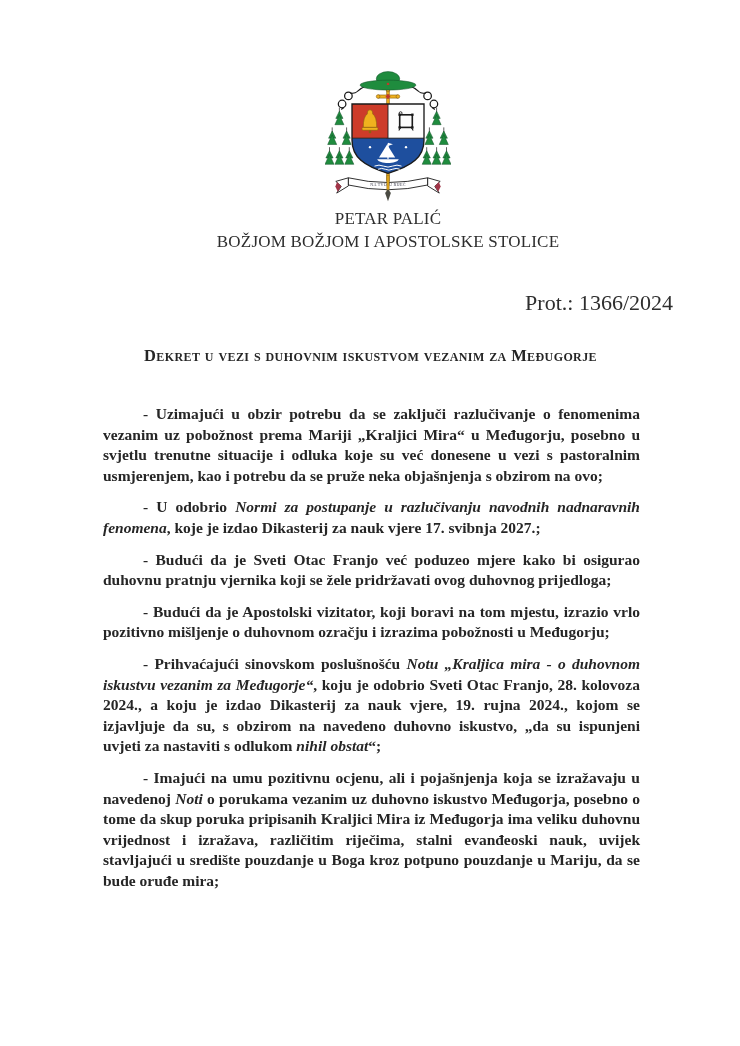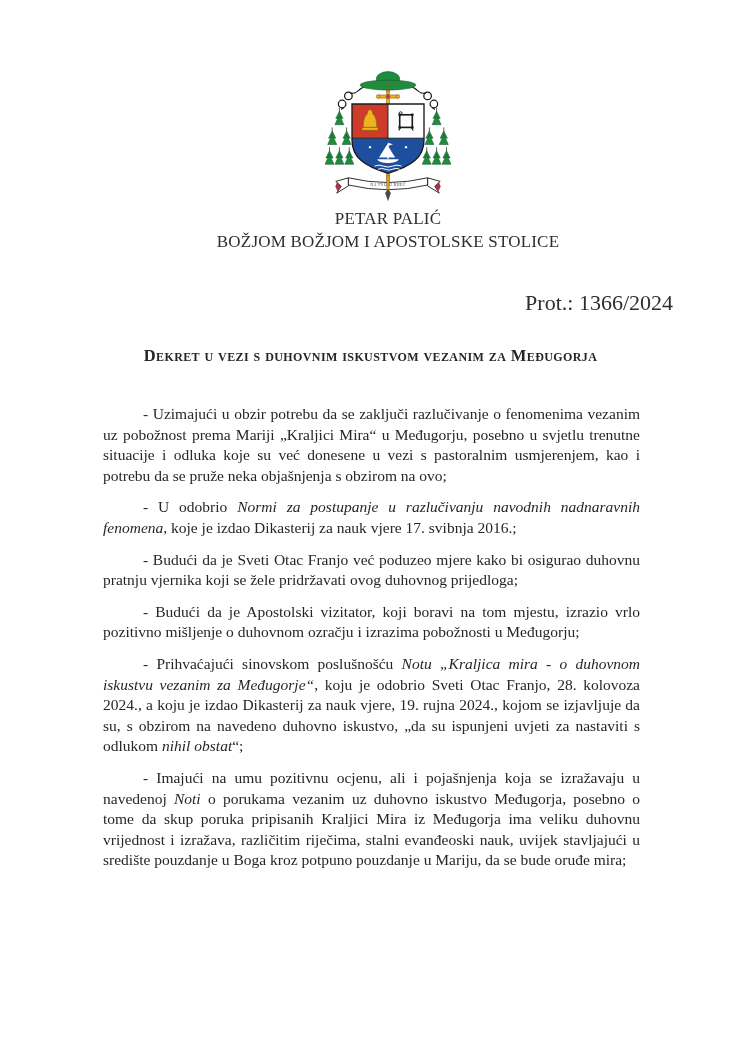--- a/index.html
+++ b/index.html
@@ -57,21 +57,21 @@
   .doc-body {
     position: absolute;
     top: 404px;
     left: 103px;
     width: 537px;
     font-size: 15.5px;
     line-height: 20.6px;
     text-align: justify;
     color: #262626;
   }
-  .para { margin: 0 0 11px 0; text-indent: 40px; }
+  .para { margin: 0 0 11px 0; text-indent: 40px; font-weight: bold; }
   .para em { font-style: italic; }
 </style>
 </head>
 <body>
 
 <div class="page">
 
   <div class="coa">
     <svg width="126" height="135" viewBox="0 0 140 150" xmlns="http://www.w3.org/2000/svg">
       <defs>
@@ -183,24 +183,24 @@
     </svg>
   </div>
 
   <div class="letterhead">
     <div>PETAR PALIĆ</div>
     <div>BOŽJOM BOŽJOM I APOSTOLSKE STOLICE</div>
   </div>
 
   <div class="prot">Prot.: 1366/2024</div>
 
-  <div class="doc-title">Dekret u vezi s duhovnim iskustvom vezanim za Međugorja</div>
+  <div class="doc-title">Dekret u vezi s duhovnim iskustvom vezanim za Međugorje</div>
 
   <div class="doc-body">
       <p class="para"><span>- Uzimajući u obzir potrebu da se zaključi razlučivanje o fenomenima vezanim uz pobožnost prema Mariji „Kraljici Mira“ u Međugorju, posebno u svjetlu trenutne situacije i odluka koje su već donesene u vezi s pastoralnim usmjerenjem, kao i potrebu da se pruže neka objašnjenja s obzirom na ovo;</span></p>
-      <p class="para"><span>- U odobrio </span><em>Normi za postupanje u razlučivanju navodnih nadnaravnih fenomena</em><span>, koje je izdao Dikasterij za nauk vjere 17. svibnja 2016.;</span></p>
+      <p class="para"><span>- U odobrio </span><em>Normi za postupanje u razlučivanju navodnih nadnaravnih fenomena</em><span>, koje je izdao Dikasterij za nauk vjere 17. svibnja 2027.;</span></p>
       <p class="para"><span>- Budući da je Sveti Otac Franjo već poduzeo mjere kako bi osigurao duhovnu pratnju vjernika koji se žele pridržavati ovog duhovnog prijedloga;</span></p>
       <p class="para"><span>- Budući da je Apostolski vizitator, koji boravi na tom mjestu, izrazio vrlo pozitivno mišljenje o duhovnom ozračju i izrazima pobožnosti u Međugorju;</span></p>
       <p class="para"><span>- Prihvaćajući sinovskom poslušnošću </span><em>Notu „Kraljica mira - o duhovnom iskustvu vezanim za Međugorje“</em><span>, koju je odobrio Sveti Otac Franjo, 28. kolovoza 2024., a koju je izdao Dikasterij za nauk vjere, 19. rujna 2024., kojom se izjavljuje da su, s obzirom na navedeno duhovno iskustvo, „da su ispunjeni uvjeti za nastaviti s odlukom </span><em>nihil obstat</em><span>“;</span></p>
       <p class="para"><span>- Imajući na umu pozitivnu ocjenu, ali i pojašnjenja koja se izražavaju u navedenoj </span><em>Noti</em><span> o porukama vezanim uz duhovno iskustvo Međugorja, posebno o tome da skup poruka pripisanih Kraljici Mira iz Međugorja ima veliku duhovnu vrijednost i izražava, različitim riječima, stalni evanđeoski nauk, uvijek stavljajući u središte pouzdanje u Boga kroz potpuno pouzdanje u Mariju, da se bude oruđe mira;</span></p>
     </div>
 
 </div>
 
 </body></html>

